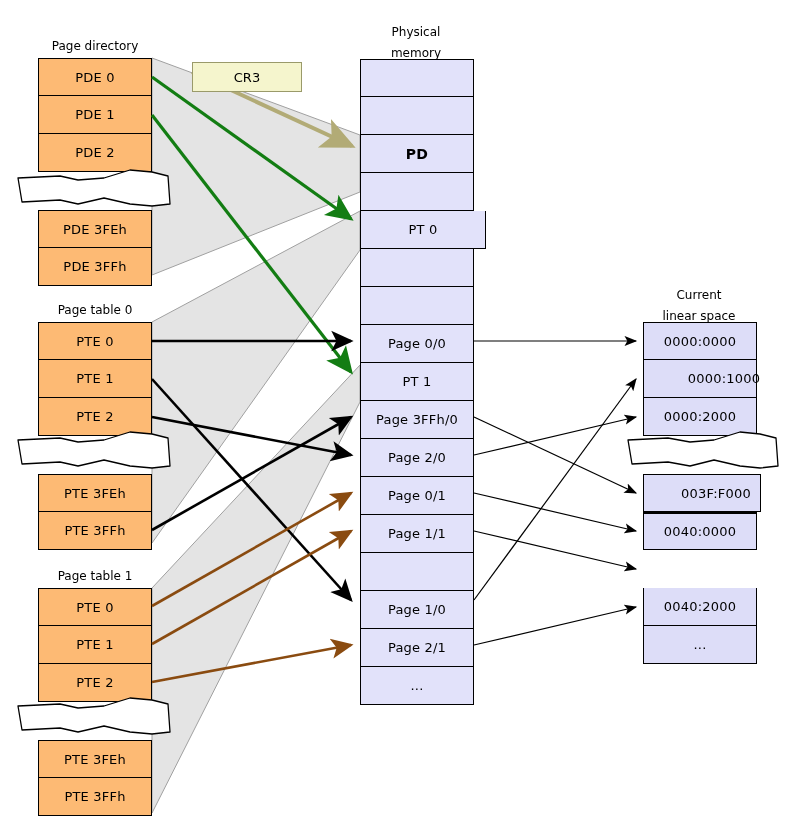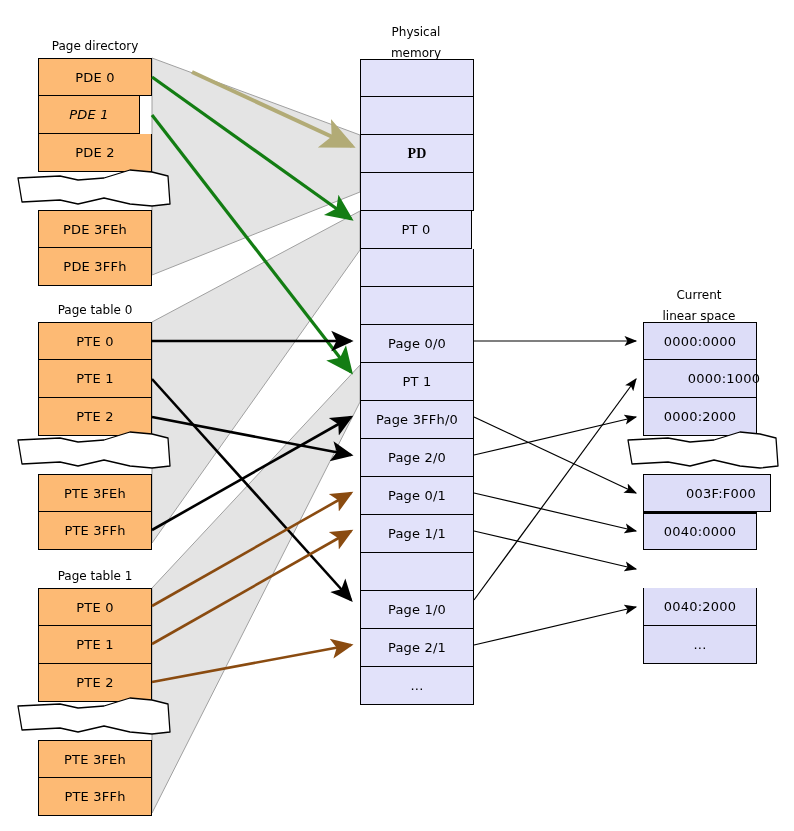--- a/index.html
+++ b/index.html
@@ -20,21 +20,21 @@
     line-height:21px;z-index:2;white-space:pre-line;
   }
   .cell{
     position:absolute;box-sizing:border-box;
     border:1px solid #000;border-top:none;
     display:flex;align-items:center;justify-content:center;
     font-size:13px;color:#000;letter-spacing:0.2px;
   }
   .cell.first{border-top:1px solid #000;}
   .cell.thicktop{border-top:2px solid #000;}
-  .cell.bold{font-weight:bold;font-size:14px;font-family:Liberation Serif, serif;}
+  .cell.bold{font-weight:bold;font-size:14px;}
   .left-cell{background:#fdba74;}
   .mid-cell{background:#e2e2fa;}
   .right-cell{background:#ddddf8;}
 
   .cr3{
     position:absolute;box-sizing:border-box;
     background:#f5f5cd;border:1px solid #9a9a6a;
     display:flex;align-items:center;justify-content:center;
     font-size:13px;color:#000;z-index:4;
   }
@@ -109,34 +109,37 @@
                L152,206 L130,204 L104,198 L78,204 L60,200 L22,202 Z"></path>
       <path d="M18,440 L60,438 L78,442 L104,440 L130,432 L152,434 L168,438 L170,466
                L152,468 L130,466 L104,460 L78,466 L60,462 L22,464 Z"></path>
       <path d="M18,706 L60,704 L78,708 L104,706 L130,698 L152,700 L168,704 L170,732
                L152,734 L130,732 L104,726 L78,732 L60,728 L22,730 Z"></path>
       <path d="M628,440 L668,438 L690,442 L714,440 L740,432 L760,434 L776,438 L778,466
                L760,468 L740,466 L714,460 L690,466 L668,462 L632,464 Z"></path>
     </g>
   </svg>
 
+  <div class="cr3" style="left:192px;top:62px;width:110px;height:30px;">
+    <span>CR3</span>
+  </div>
 
   <div class="col-title" style="left:36px;top:36px;width:118px;">Page directory</div>
   <div class="col-title" style="left:36px;top:300px;width:118px;">Page table 0</div>
   <div class="col-title" style="left:36px;top:566px;width:118px;">Page table 1</div>
   <div class="col-title" style="left:358px;top:22px;width:116px;">Physical
 memory</div>
   <div class="col-title" style="left:641px;top:285px;width:116px;">Current
 linear space</div>
 
   <div class="col" id="col-page-directory" style="left: 38px; top: 58px; width: 114px; height: 228px;">
       <div class="cell left-cell first" style="left: 0px; top: 0px; width: 114px; height: 38px;">
         <span>PDE 0</span>
       </div>
-      <div class="cell left-cell" style="left: 0px; top: 38px; width: 102px; height: 38px; font-style: italic;">
+      <div class="cell left-cell" style="left: 0px; top: 38px; width: 114px; height: 38px;">
         <span>PDE 1</span>
       </div>
       <div class="cell left-cell" style="left: 0px; top: 76px; width: 114px; height: 38px;">
         <span>PDE 2</span>
       </div>
       <div class="cell left-cell first" style="left: 0px; top: 152px; width: 114px; height: 38px;">
         <span>PDE 3FEh</span>
       </div>
       <div class="cell left-cell" style="left: 0px; top: 190px; width: 114px; height: 38px;">
         <span>PDE 3FFh</span>
@@ -182,21 +185,21 @@
       </div>
       <div class="cell mid-cell" style="left: 0px; top: 38px; width: 114px; height: 38px;">
         <span></span>
       </div>
       <div class="cell mid-cell bold" style="left: 0px; top: 76px; width: 114px; height: 38px;">
         <span>PD</span>
       </div>
       <div class="cell mid-cell" style="left: 0px; top: 114px; width: 114px; height: 38px;">
         <span></span>
       </div>
-      <div class="cell mid-cell" style="left: 0px; top: 152px; width: 112px; height: 38px;">
+      <div class="cell mid-cell" style="left: 0px; top: 152px; width: 126px; height: 38px;">
         <span>PT 0</span>
       </div>
       <div class="cell mid-cell" style="left: 0px; top: 190px; width: 114px; height: 38px;">
         <span></span>
       </div>
       <div class="cell mid-cell" style="left: 0px; top: 228px; width: 114px; height: 38px;">
         <span></span>
       </div>
       <div class="cell mid-cell" style="left: 0px; top: 266px; width: 114px; height: 38px;">
         <span>Page 0/0</span>
@@ -232,21 +235,21 @@
   <div class="col" id="col-linear-space" style="left: 643px; top: 322px; width: 114px; height: 342px;">
       <div class="cell right-cell first" style="left: 0px; top: 0px; width: 114px; height: 38px;">
         <span>0000:0000</span>
       </div>
       <div class="cell right-cell" style="left: 0px; top: 38px; width: 114px; height: 38px; padding-left: 48px;">
         <span>0000:1000</span>
       </div>
       <div class="cell right-cell" style="left: 0px; top: 76px; width: 114px; height: 38px;">
         <span>0000:2000</span>
       </div>
-      <div class="cell right-cell first" style="left: 0px; top: 152px; width: 128px; height: 38px; padding-left: 28px;">
+      <div class="cell right-cell first" style="left: 0px; top: 152px; width: 118px; height: 38px; padding-left: 28px;">
         <span>003F:F000</span>
       </div>
       <div class="cell right-cell thicktop" style="left: 0px; top: 190px; width: 114px; height: 38px;">
         <span>0040:0000</span>
       </div>
       <div class="cell right-cell" style="left: 0px; top: 266px; width: 114px; height: 38px;">
         <span>0040:2000</span>
       </div>
       <div class="cell right-cell" style="left: 0px; top: 304px; width: 114px; height: 38px;">
         <span>...</span>

